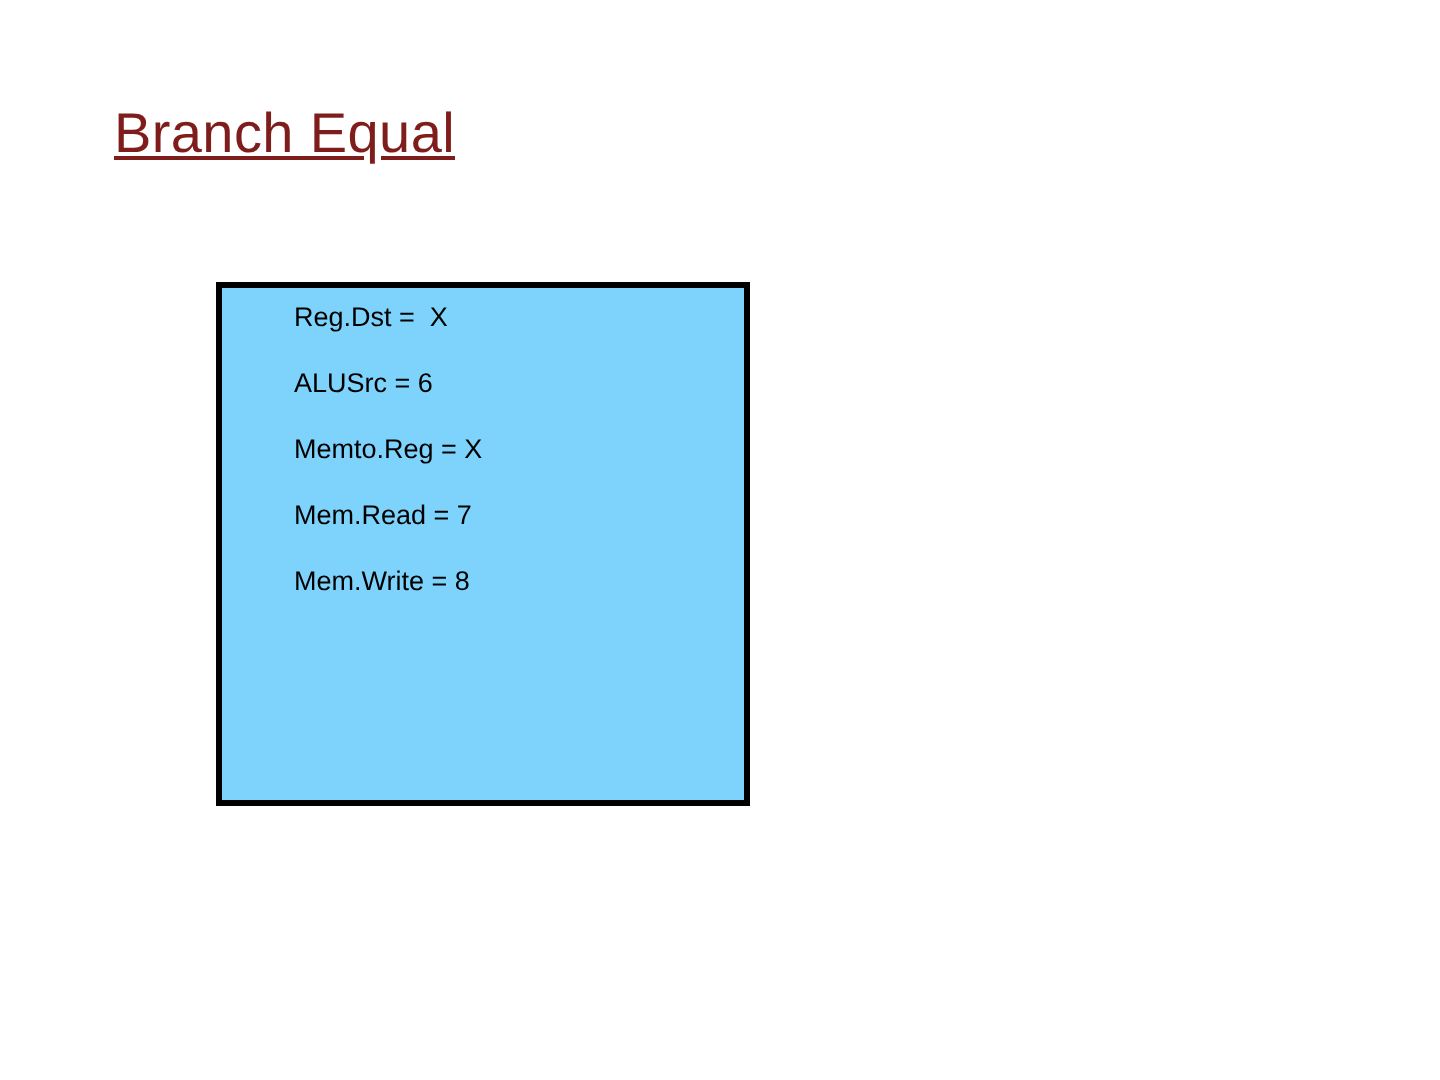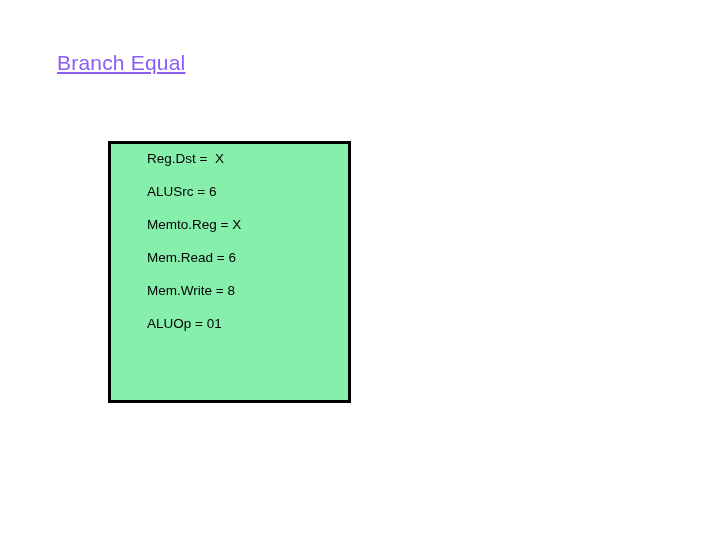--- a/index.html
+++ b/index.html
@@ -18,35 +18,35 @@
     position: absolute;
     left: 0;
     top: 0;
     width: 720px;
     height: 540px;
   }
   .slide-title {
     position: absolute;
     left: 57px;
     top: 51px;
-    font-size: 21px;
-    color: #8b5cf6;
+    font-size: 28px;
+    color: #7f1d1d;
     text-decoration: underline;
     letter-spacing: 0.2px;
     white-space: nowrap;
   }
   .control-box {
     position: absolute;
     left: 108px;
     top: 141px;
-    width: 243px;
+    width: 267px;
     height: 262px;
     border: 3px solid #000000;
     box-sizing: border-box;
-    background: #86efac;
+    background: #7dd3fc;
   }
   .signal-list {
     position: absolute;
     left: 36px;
     top: 8px;
     right: 4px;
   }
   .signal-line {
     font-size: 13.5px;
     color: #000000;
@@ -60,19 +60,18 @@
 
 <div class="slide">
 
   <div class="slide-title">Branch Equal</div>
 
   <div class="control-box">
     <div class="signal-list">
       <div class="signal-line">Reg.Dst =  X</div>
       <div class="signal-line">ALUSrc = 6</div>
       <div class="signal-line">Memto.Reg = X</div>
-      <div class="signal-line">Mem.Read = 6</div>
+      <div class="signal-line">Mem.Read = 7</div>
       <div class="signal-line">Mem.Write = 8</div>
-      <div class="signal-line">ALUOp = 01</div>
     </div>
   </div>
 
 </div>
 
 </body></html>

